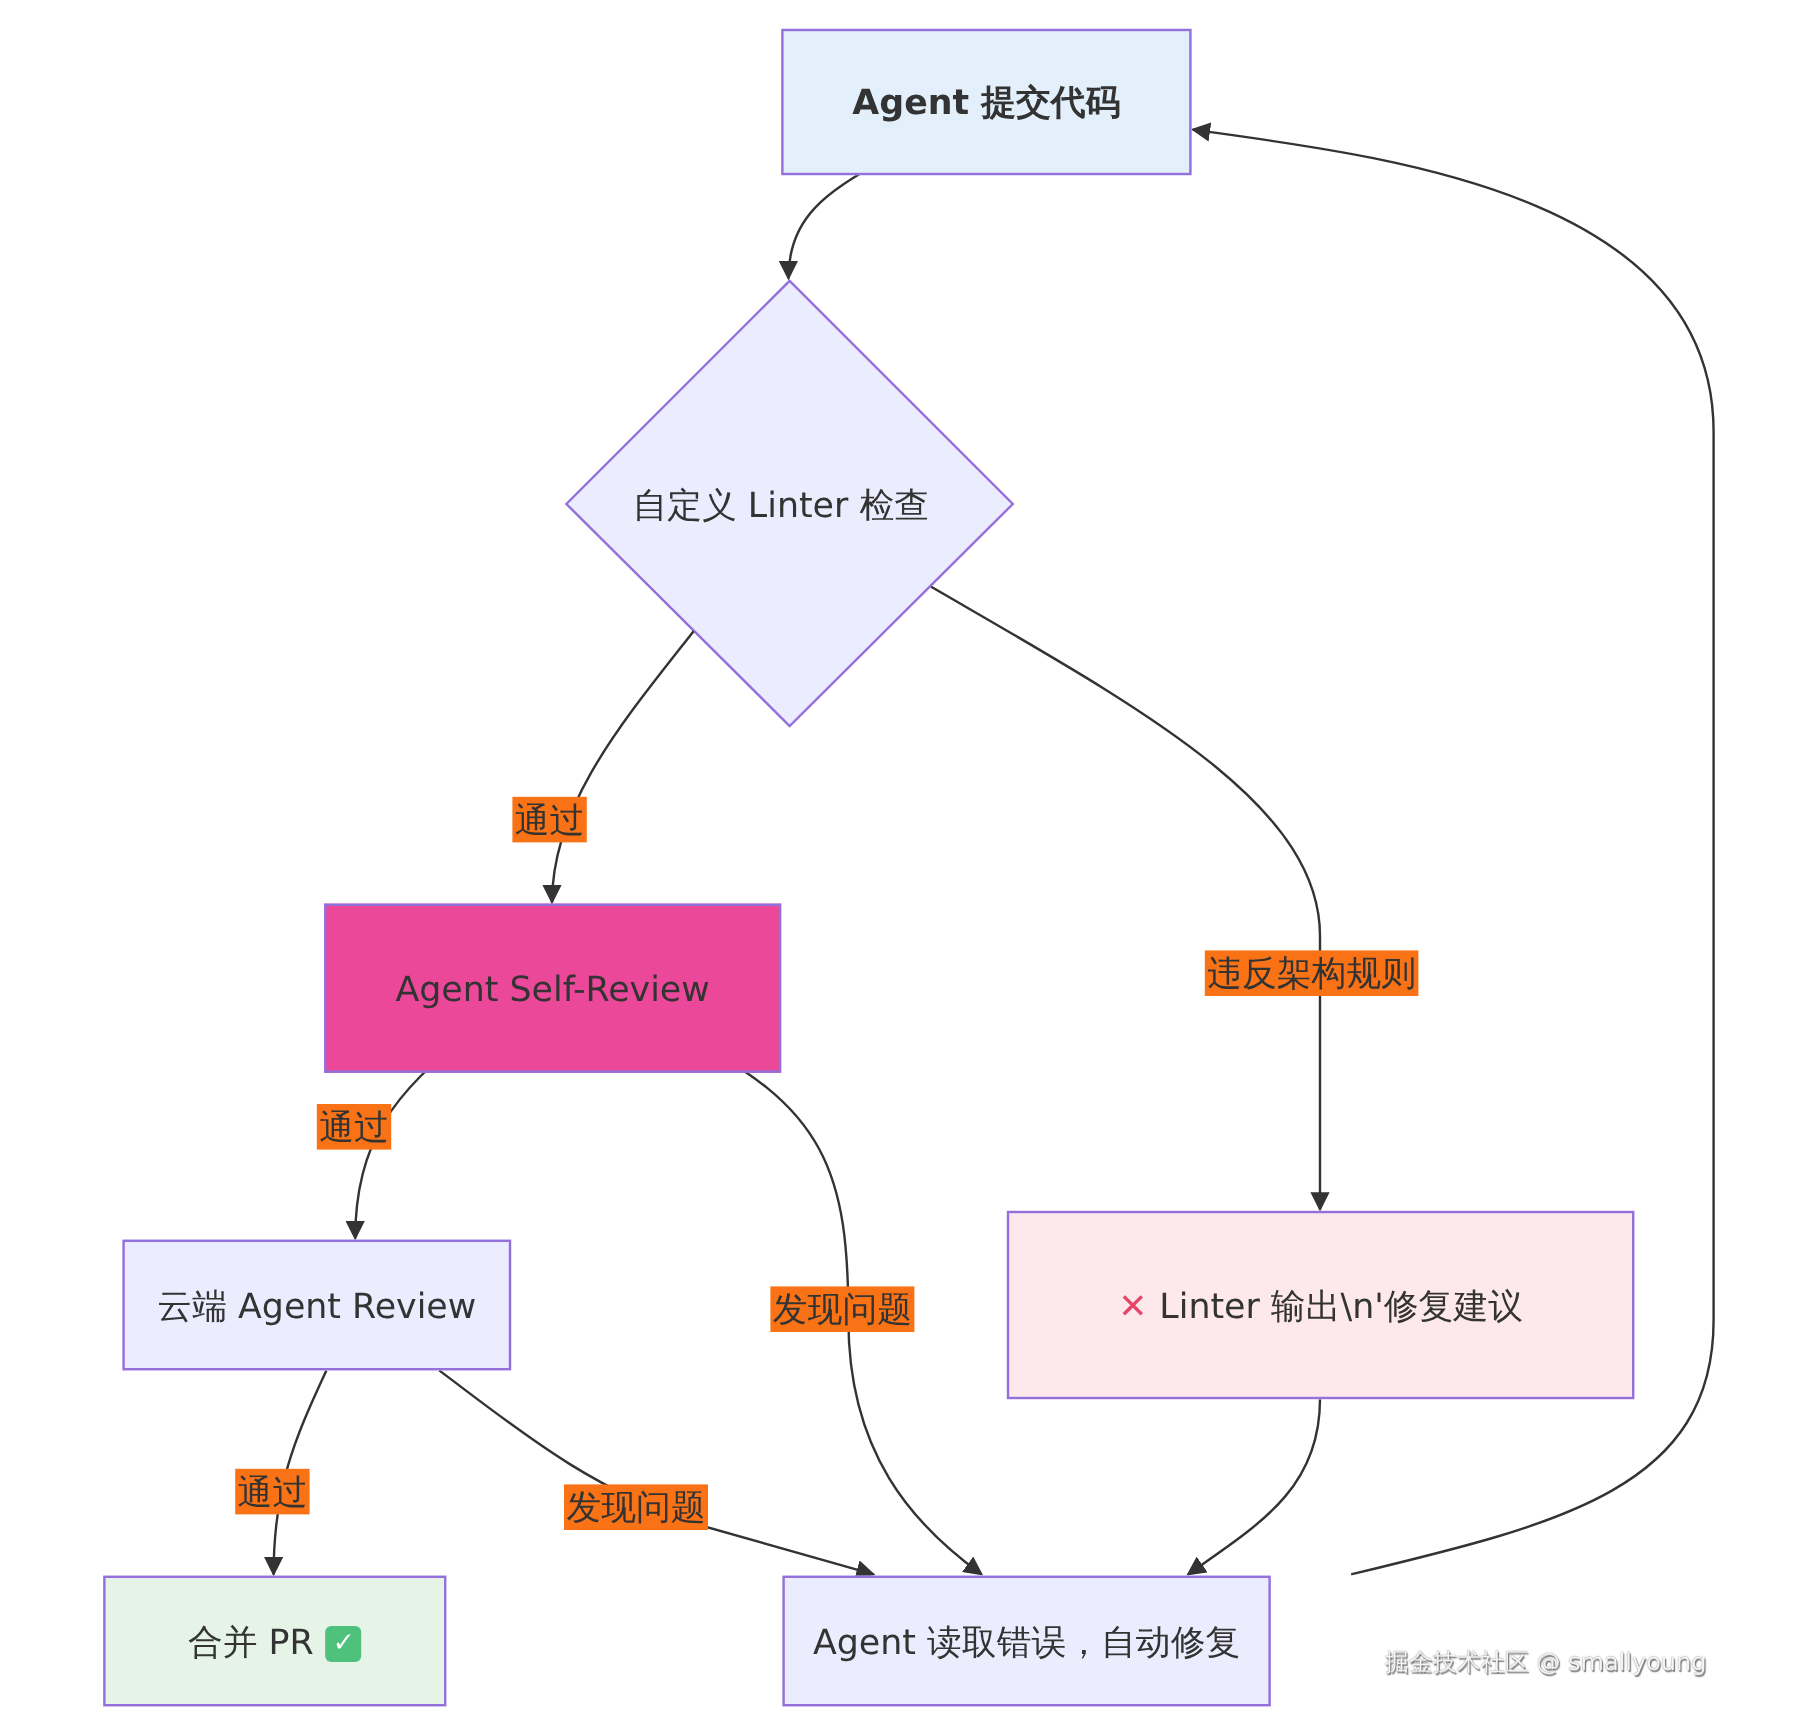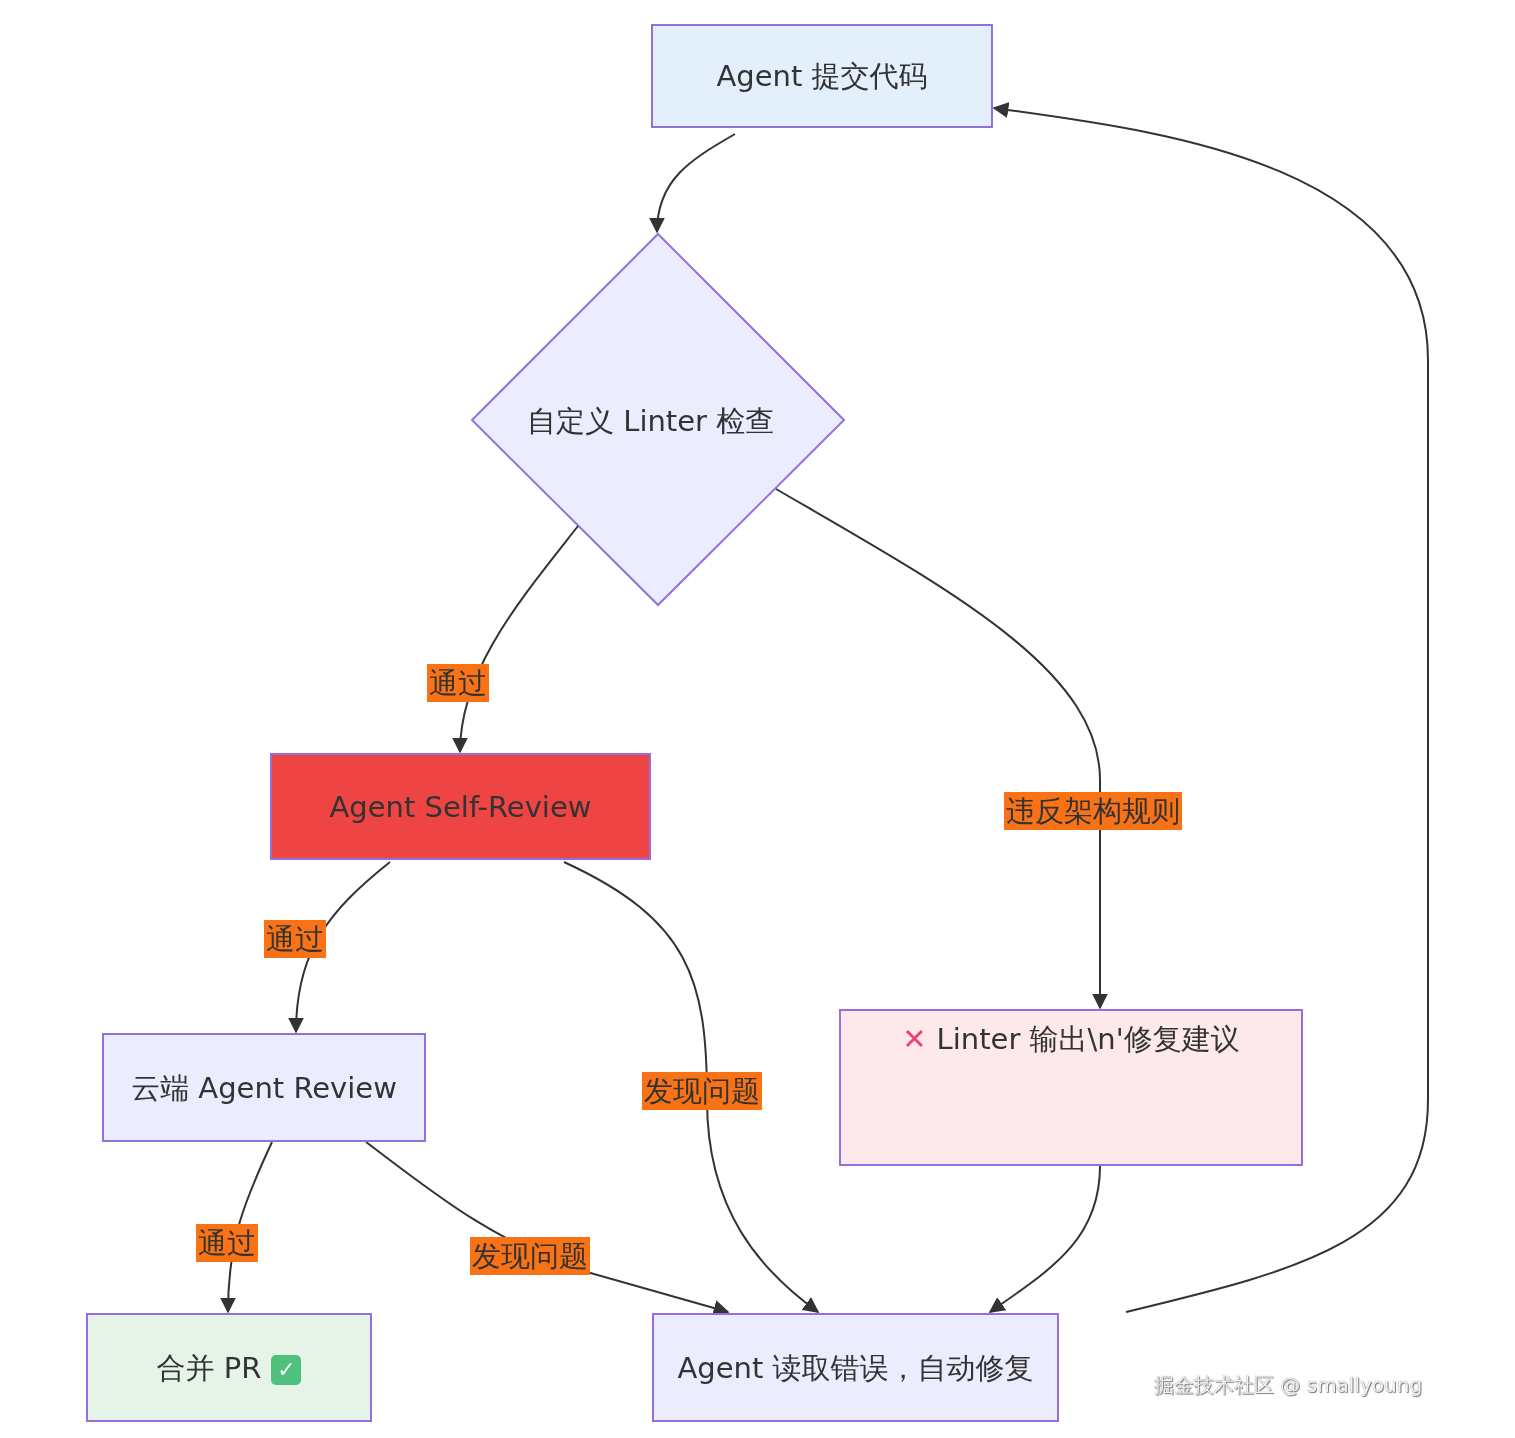--- a/index.html
+++ b/index.html
@@ -33,39 +33,39 @@
   <path d="M578,526 C520,600 460,670 460,752" fill="none" stroke="#333" stroke-width="2" marker-end="url(#arrow)"></path>
   <path d="M776,489 C950,590 1100,670 1100,780 L1100,1008" fill="none" stroke="#333" stroke-width="2" marker-end="url(#arrow)"></path>
   <path d="M390,862 C330,910 296,950 296,1032" fill="none" stroke="#333" stroke-width="2" marker-end="url(#arrow)"></path>
   <path d="M564,862 C690,920 707,980 707,1100 C707,1210 760,1270 818,1312" fill="none" stroke="#333" stroke-width="2" marker-end="url(#arrow)"></path>
   <path d="M272,1142 C245,1200 228,1240 228,1312" fill="none" stroke="#333" stroke-width="2" marker-end="url(#arrow)"></path>
   <path d="M366,1142 C430,1190 490,1240 580,1270 L728,1312" fill="none" stroke="#333" stroke-width="2" marker-end="url(#arrow)"></path>
   <path d="M1100,1166 C1100,1240 1050,1270 990,1312" fill="none" stroke="#333" stroke-width="2" marker-end="url(#arrow)"></path>
   <path d="M1126,1312 C1300,1270 1428,1240 1428,1100 L1428,360 C1428,160 1150,130 994,108" fill="none" stroke="#333" stroke-width="2" marker-end="url(#arrow)"></path>
 </svg>
 
-<div class="node" style="left:651px;top:24px;width:342px;height:104px;background:#e3f0fc;">
+<div class="node" style="left:651px;top:24px;width:342px;height:122px;background:#e3f0fc;font-weight:bold;">
   <span class="line">Agent 提交代码</span>
 </div>
 
 <div class="diamond-text" style="left:527px;top:402px;">自定义 Linter 检查</div>
 
-<div class="node" style="left:270px;top:753px;width:381px;height:107px;background:#ef4444;">
+<div class="node" style="left:270px;top:753px;width:381px;height:141px;background:#ec4899;">
   <span class="line">Agent Self-Review</span>
 </div>
 
 <div class="node" style="left:102px;top:1033px;width:324px;height:109px;background:#ececff;">
   <span class="line">云端 Agent Review</span>
 </div>
 
 <div class="node" style="left:86px;top:1313px;width:286px;height:109px;background:#e6f4e7;">
   <span class="line"><span>合并 PR</span><span class="check">✓</span></span>
 </div>
 
-<div class="node" style="left:839px;top:1009px;width:464px;height:157px;background:#fde8ec;justify-content:space-between;">
+<div class="node" style="left:839px;top:1009px;width:523px;height:157px;background:#fde8ec;">
   <span class="line"><span class="xmark">✕</span><span>Linter 输出\n'修复建议</span></span>
 </div>
 
 <div class="node" style="left:652px;top:1313px;width:407px;height:109px;background:#ececff;">
   <span class="line">Agent 读取错误，自动修复</span>
 </div>
 
 <div class="label" style="left:427px;top:664px;">通过</div>
 <div class="label" style="left:1004px;top:792px;">违反架构规则</div>
 <div class="label" style="left:264px;top:920px;">通过</div>

